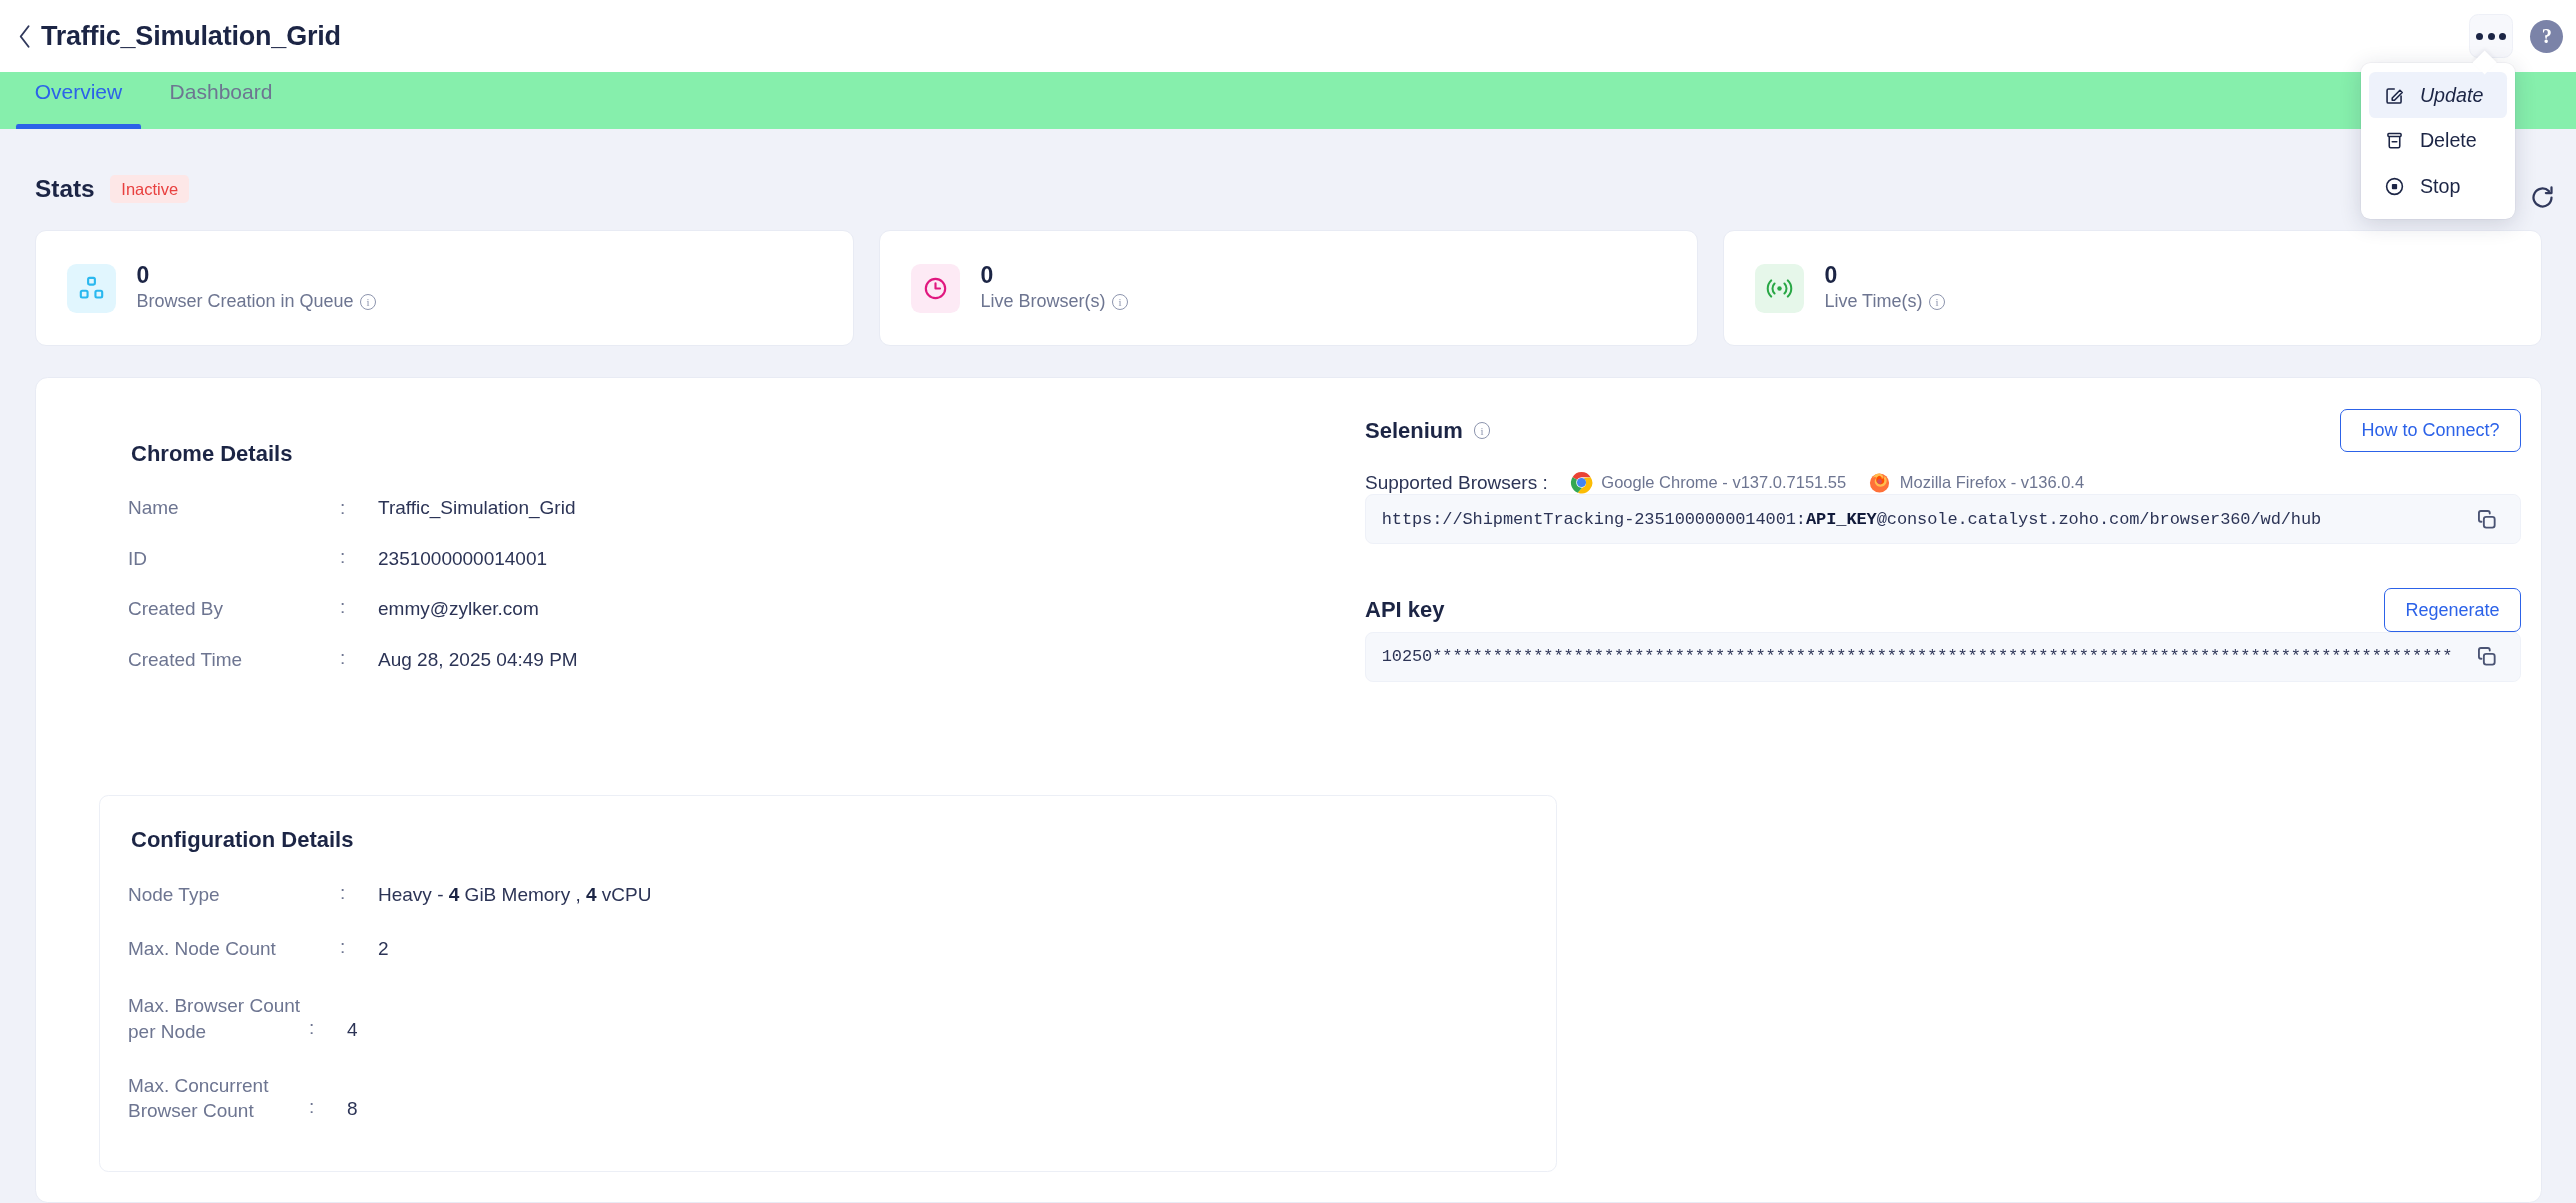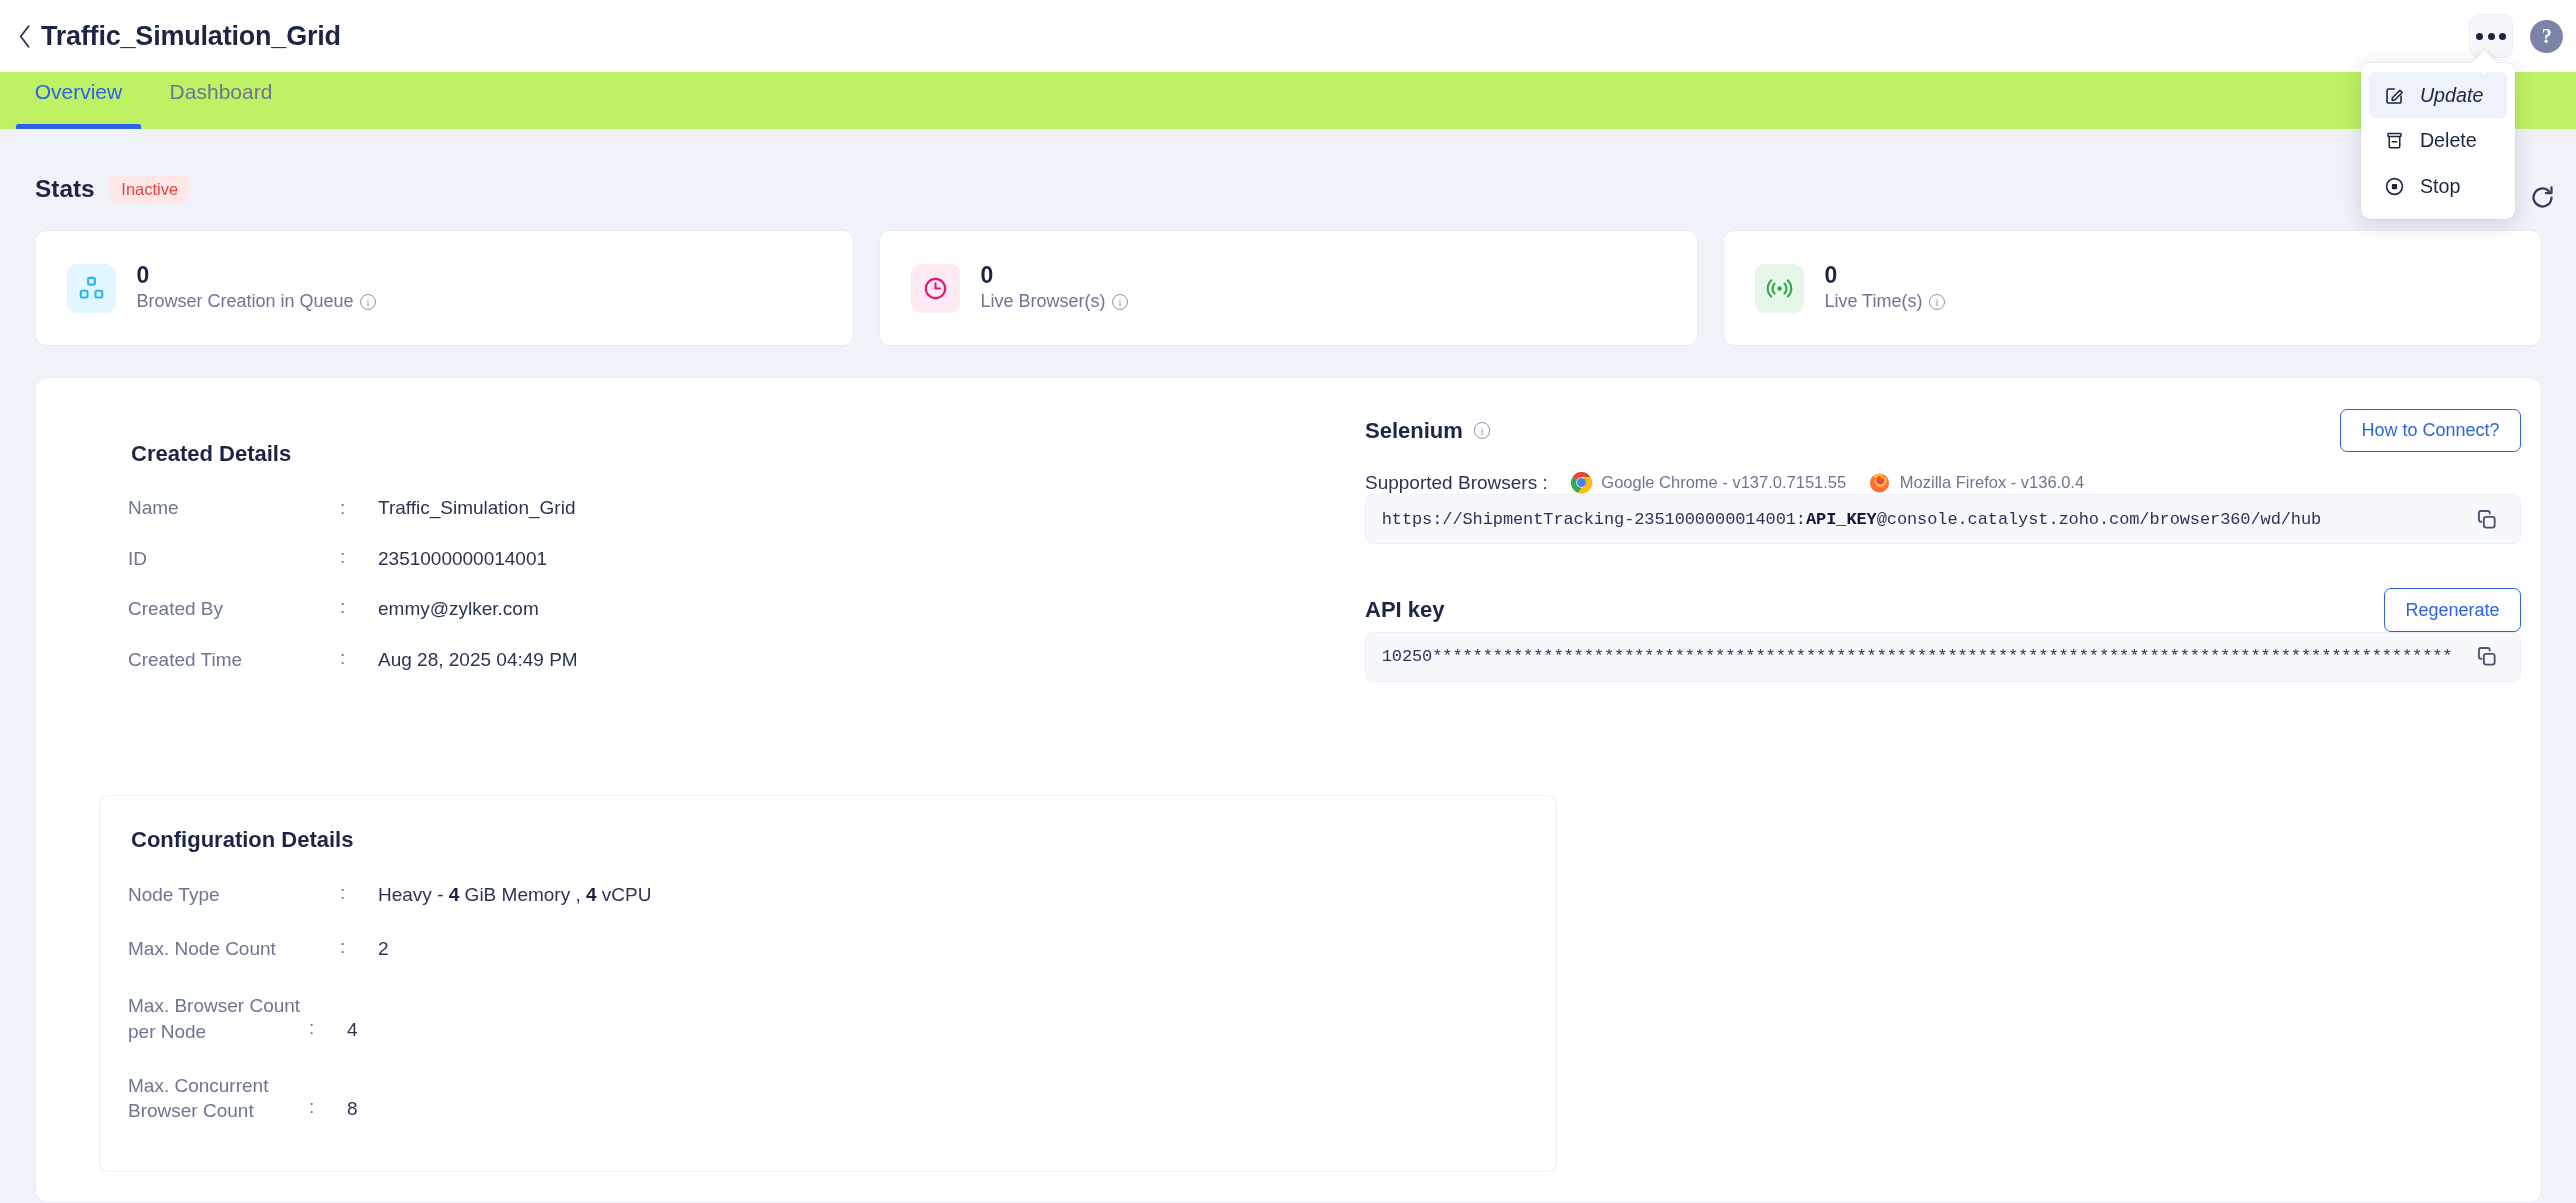--- a/index.html
+++ b/index.html
@@ -42,21 +42,21 @@
     width:33px; height:33px; border-radius:50%;
     background:#7b83a8; color:#ffffff;
     display:flex; align-items:center; justify-content:center;
     font-size:20.4px; font-weight:bold; cursor:pointer;
     font-family:"Liberation Serif", serif;
   }
 
   
   .tabs {
     position:absolute; left:0; top:72px; width:2576px; height:57px;
-    background:#bef264; display:flex; align-items:flex-start;
+    background:#86efac; display:flex; align-items:flex-start;
     padding-left: 15.7px; gap: 9.4px;
   }
   .tab {
     position:relative; padding: 7.9px 19px 0 19px; height:57px;
     font-size:21px; color:#6d7591; cursor:pointer;
   }
   .tab.active { color:#2c62e8; font-weight:normal; }
   .tab.active::after {
     content:""; position:absolute; left:0; right:0; bottom:0;
     height:5.5px; background:#2c62e8; border-radius:2.4px 2.4px 0 0;
@@ -297,21 +297,21 @@
           <span class="info-i">i</span>
         </div>
       </div>
     </div>
 
   </div>
 
   <div class="main-panel">
 
     <div class="inner-card" id="general-card">
-      <div class="section-title">Created Details</div>
+      <div class="section-title">Chrome Details</div>
       <div class="dl" style="top:85px;">
         <div class="dl-row" style="margin-bottom:25px;align-items:center;">
           <div class="dl-key">Name</div>
           <div class="dl-colon">:</div>
           <div class="dl-val">Traffic_Simulation_Grid</div>
         </div>
         <div class="dl-row" style="margin-bottom:25px;">
           <div class="dl-key">ID</div>
           <div class="dl-colon">:</div>
           <div class="dl-val">2351000000014001</div>

